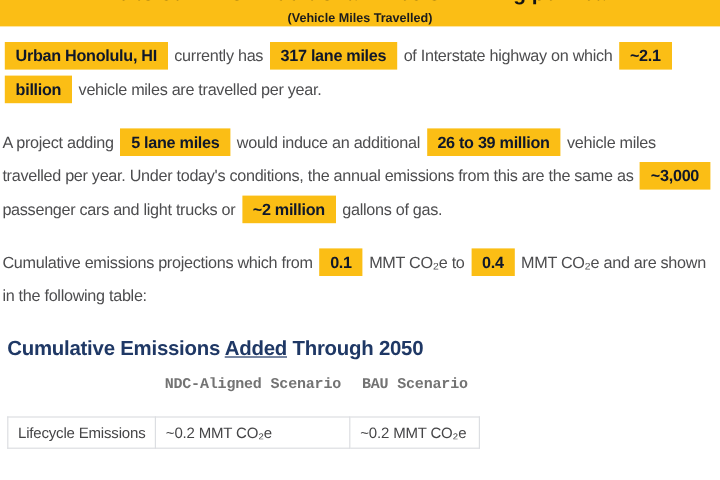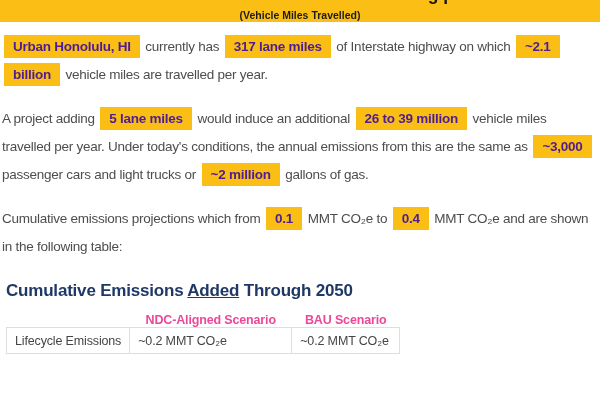--- a/index.html
+++ b/index.html
@@ -46,21 +46,21 @@
   .para {
     font-size: 13.5px;
     letter-spacing: -0.25px;
     line-height: 28px;
     color: var(--body-gray);
     margin: 16px 0;
   }
   .para:first-child { margin-top: 11px; }
   .hl {
     background: var(--accent-yellow);
-    color: #4c1d95;
+    color: #0f172a;
     font-weight: bold;
     padding: 4px 9px;
     margin: 0 2px;
     -webkit-box-decoration-break: clone;
     box-decoration-break: clone;
   }
 
   
   .section-heading {
     margin: 20px 0 10px;
@@ -80,23 +80,24 @@
     white-space: nowrap;
   }
   th, td {
     font-size: 12.5px;
     letter-spacing: -0.15px;
     overflow: hidden;
   }
   thead th {
     border: none;
     font-weight: bold;
-    color: #ec4899;
+    color: #737373;
     text-align: center;
-    padding: 2px 4px 0;
+    padding: 2px 4px 20px;
+    font-family: Liberation Mono, monospace;
   }
   tbody td {
     border: 1px solid var(--table-border);
     color: #454547;
     padding: 5px 8px;
     height: 26px;
   }
   .c1 { width: 122px; }
   .c2 { width: 162px; }
   .c3 { width: 108px; }

